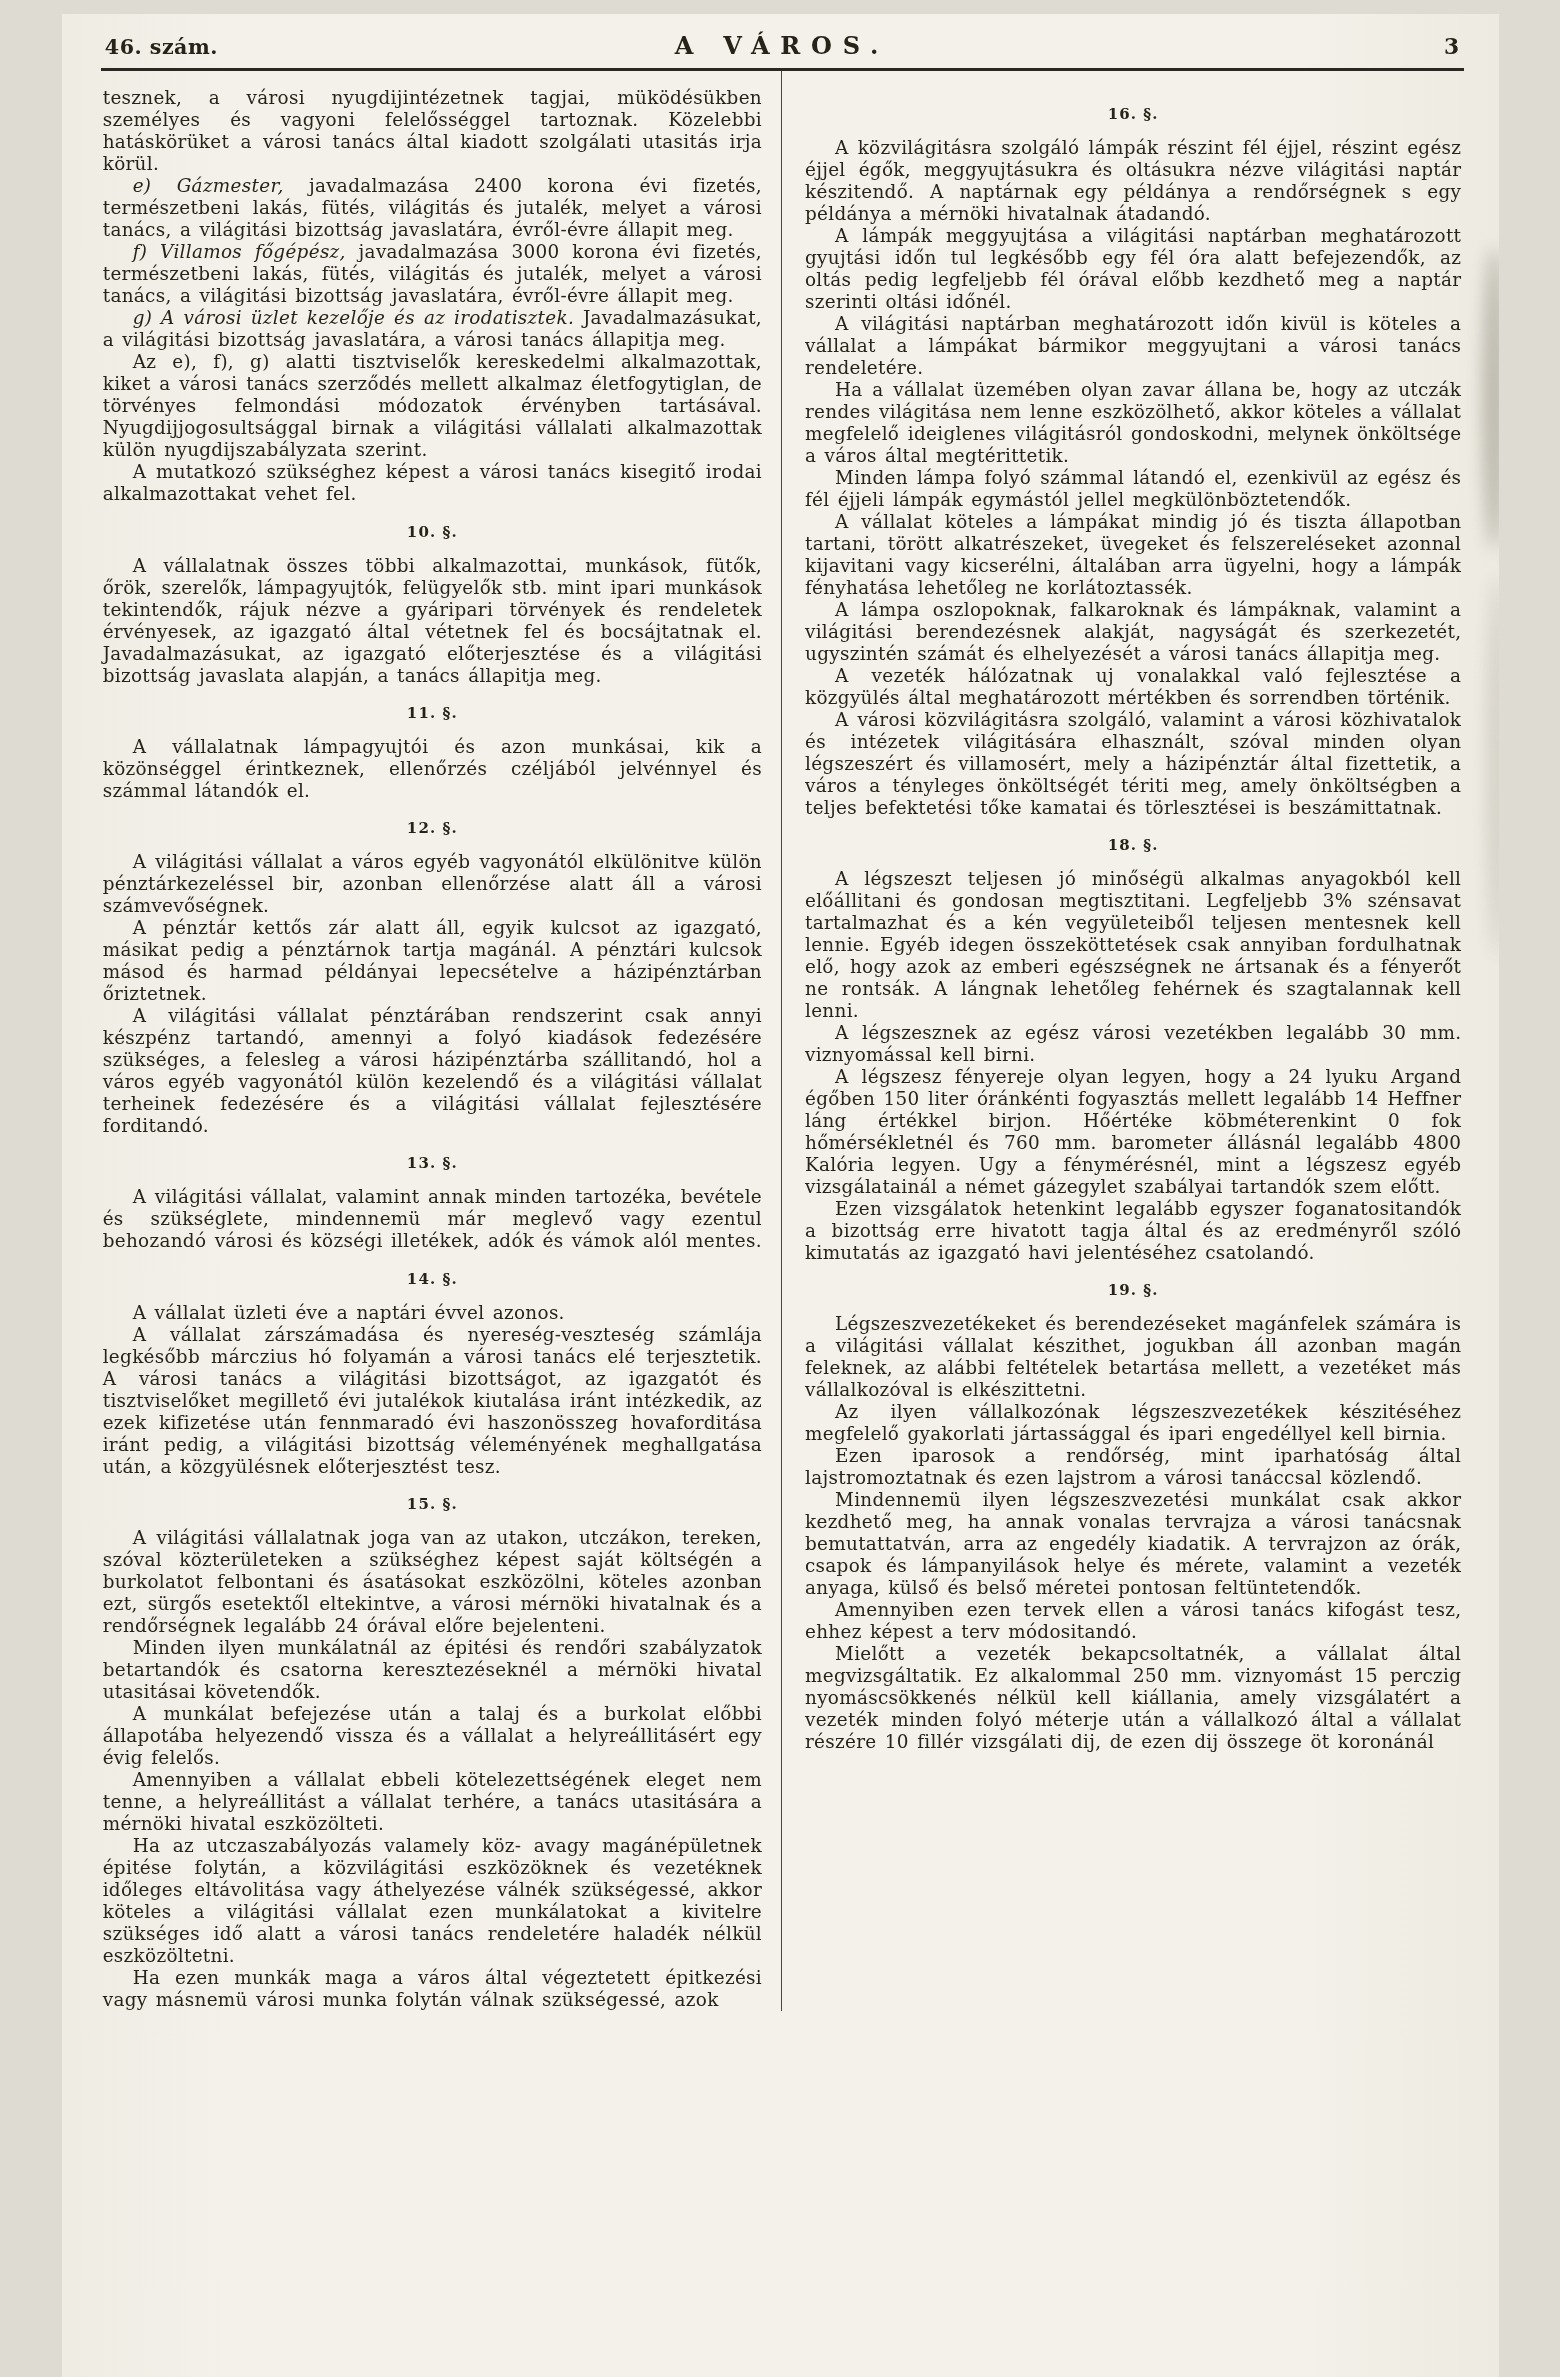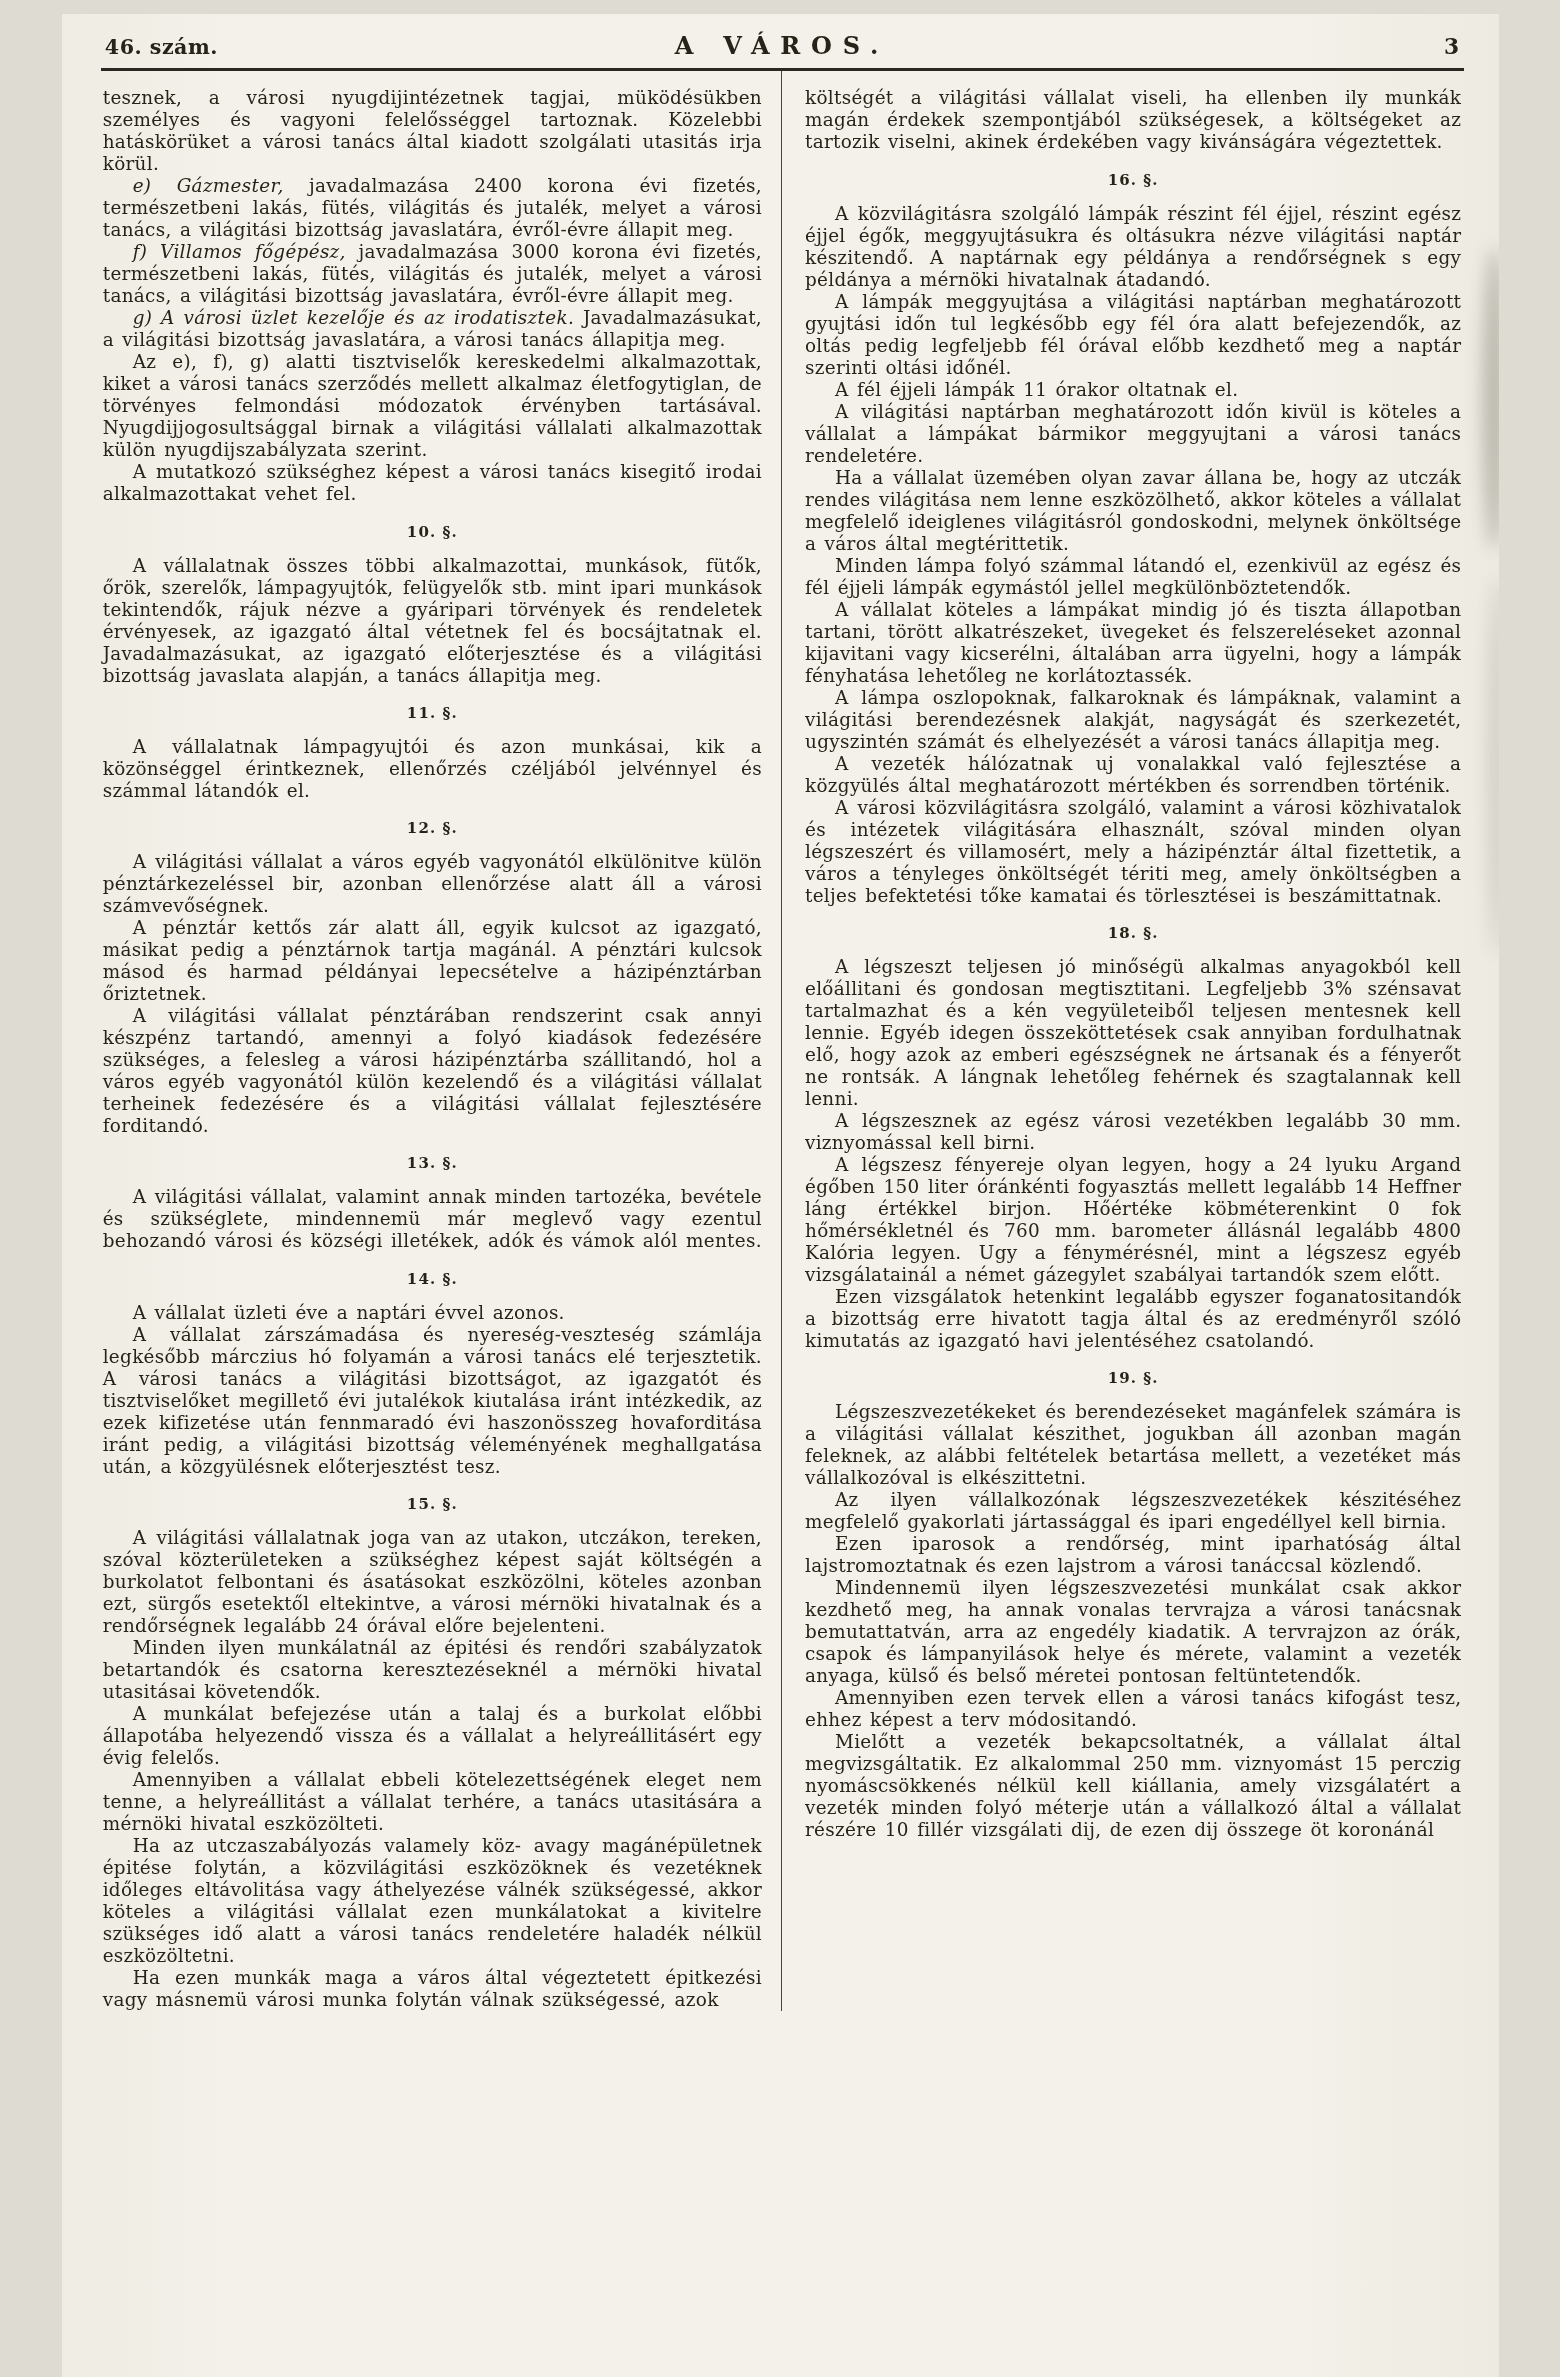--- a/index.html
+++ b/index.html
@@ -98,25 +98,23 @@
         <p class="para"><span>A vállalat zárszámadása és nyereség-veszteség számlája legkésőbb márczius hó folyamán a városi tanács elé terjesztetik. A városi tanács a világitási bizottságot, az igazgatót és tisztviselőket megillető évi jutalékok kiutalása iránt intézkedik, az ezek kifizetése után fennmaradó évi haszonösszeg hovaforditása iránt pedig, a világitási bizottság véleményének meghallgatása után, a közgyülésnek előterjesztést tesz.</span></p>
         <div class="section-heading">15. §.</div>
         <p class="para"><span>A világitási vállalatnak joga van az utakon, utczákon, tereken, szóval közterületeken a szükséghez képest saját költségén a burkolatot felbontani és ásatásokat eszközölni, köteles azonban ezt, sürgős esetektől eltekintve, a városi mérnöki hivatalnak és a rendőrségnek legalább 24 órával előre bejelenteni.</span></p>
         <p class="para"><span>Minden ilyen munkálatnál az épitési és rendőri szabályzatok betartandók és csatorna keresztezéseknél a mérnöki hivatal utasitásai követendők.</span></p>
         <p class="para"><span>A munkálat befejezése után a talaj és a burkolat előbbi állapotába helyezendő vissza és a vállalat a helyreállitásért egy évig felelős.</span></p>
         <p class="para"><span>Amennyiben a vállalat ebbeli kötelezettségének eleget nem tenne, a helyreállitást a vállalat terhére, a tanács utasitására a mérnöki hivatal eszközölteti.</span></p>
         <p class="para"><span>Ha az utczaszabályozás valamely köz- avagy magánépületnek épitése folytán, a közvilágitási eszközöknek és vezetéknek időleges eltávolitása vagy áthelyezése válnék szükségessé, akkor köteles a világitási vállalat ezen munkálatokat a kivitelre szükséges idő alatt a városi tanács rendeletére haladék nélkül eszközöltetni.</span></p>
         <p class="para"><span>Ha ezen munkák maga a város által végeztetett épitkezési vagy másnemü városi munka folytán válnak szükségessé, azok</span></p>
       </section>
     <section class="col col-right">
-        <p class="para no-indent"><span>költségét a világitási vállalat viseli, ha ellenben ily munkák magán érdekek szempontjából szükségesek, a költségeket az tartozik viselni, akinek érdekében vagy kivánságára végeztettek.</span></p>
         <div class="section-heading">16. §.</div>
         <p class="para"><span>A közvilágitásra szolgáló lámpák részint fél éjjel, részint egész éjjel égők, meggyujtásukra és oltásukra nézve világitási naptár készitendő. A naptárnak egy példánya a rendőrségnek s egy példánya a mérnöki hivatalnak átadandó.</span></p>
         <p class="para"><span>A lámpák meggyujtása a világitási naptárban meghatározott gyujtási időn tul legkésőbb egy fél óra alatt befejezendők, az oltás pedig legfeljebb fél órával előbb kezdhető meg a naptár szerinti oltási időnél.</span></p>
-        <p class="para"><span>A fél éjjeli lámpák 11 órakor oltatnak el.</span></p>
         <p class="para"><span>A világitási naptárban meghatározott időn kivül is köteles a vállalat a lámpákat bármikor meggyujtani a városi tanács rendeletére.</span></p>
         <p class="para"><span>Ha a vállalat üzemében olyan zavar állana be, hogy az utczák rendes világitása nem lenne eszközölhető, akkor köteles a vállalat megfelelő ideiglenes világitásról gondoskodni, melynek önköltsége a város által megtérittetik.</span></p>
         <p class="para"><span>Minden lámpa folyó számmal látandó el, ezenkivül az egész és fél éjjeli lámpák egymástól jellel megkülönböztetendők.</span></p>
         <p class="para"><span>A vállalat köteles a lámpákat mindig jó és tiszta állapotban tartani, törött alkatrészeket, üvegeket és felszereléseket azonnal kijavitani vagy kicserélni, általában arra ügyelni, hogy a lámpák fényhatása lehetőleg ne korlátoztassék.</span></p>
         <p class="para"><span>A lámpa oszlopoknak, falkaroknak és lámpáknak, valamint a világitási berendezésnek alakját, nagyságát és szerkezetét, ugyszintén számát és elhelyezését a városi tanács állapitja meg.</span></p>
         <p class="para"><span>A vezeték hálózatnak uj vonalakkal való fejlesztése a közgyülés által meghatározott mértékben és sorrendben történik.</span></p>
         <p class="para"><span>A városi közvilágitásra szolgáló, valamint a városi közhivatalok és intézetek világitására elhasznált, szóval minden olyan légszeszért és villamosért, mely a házipénztár által fizettetik, a város a tényleges önköltségét tériti meg, amely önköltségben a teljes befektetési tőke kamatai és törlesztései is beszámittatnak.</span></p>
         <div class="section-heading">18. §.</div>
         <p class="para"><span>A légszeszt teljesen jó minőségü alkalmas anyagokból kell előállitani és gondosan megtisztitani. Legfeljebb 3% szénsavat tartalmazhat és a kén vegyületeiből teljesen mentesnek kell lennie. Egyéb idegen összeköttetések csak annyiban fordulhatnak elő, hogy azok az emberi egészségnek ne ártsanak és a fényerőt ne rontsák. A lángnak lehetőleg fehérnek és szagtalannak kell lenni.</span></p>
         <p class="para"><span>A légszesznek az egész városi vezetékben legalább 30 mm. viznyomással kell birni.</span></p>

